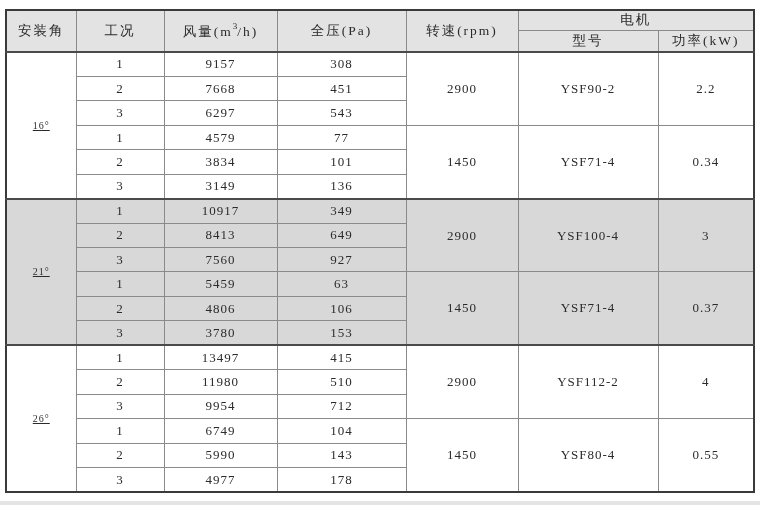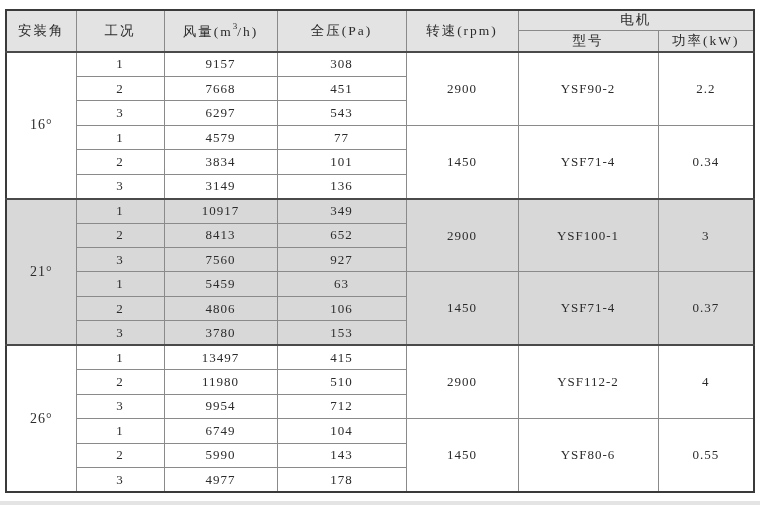--- a/index.html
+++ b/index.html
@@ -34,21 +34,21 @@
     font-size: 13.5px;
   }
   thead tr.hrow1 { height: 20px; }
   thead tr.hrow2 { height: 22px; }
   th.h-span, th.h-sub { border-bottom: 2px solid var(--border-mid, #4a4a4a); }
   th.h-motor { border-bottom: 1px solid var(--border-light, #8a8a8a); margin-top: 18px; }
   tbody tr { height: 24px; }
   tbody td { letter-spacing: 1px; }
   tbody.band td { background: var(--band-bg, #d8d8d8); }
   tbody + tbody tr:first-child td { border-top: 2px solid var(--border-mid, #4a4a4a); }
-  td.angle { font-size: 14px; }
+  td.angle { font-size: 10px; text-decoration: underline; }
   sup.cube { font-size: 9px; position: relative; top: -1px; letter-spacing: 0; }
   .page-edge {
     position: absolute; left: 0; right: 0; bottom: 0; height: 4px;
     background: var(--edge-bg, #e4e4e4);
   }
 </style>
 </head>
 <body>
 
 <table class="spec">
@@ -116,27 +116,27 @@
     </tr>
   </tbody>
 
   <tbody class="band">
     <tr>
       <td rowspan="6" class="angle">21°</td>
       <td>1</td>
       <td>10917</td>
       <td>349</td>
       <td rowspan="3">2900</td>
-      <td rowspan="3">YSF100-1</td>
+      <td rowspan="3">YSF100-4</td>
       <td rowspan="3">3</td>
     </tr>
     <tr>
       <td>2</td>
       <td>8413</td>
-      <td>652</td>
+      <td>649</td>
     </tr>
     <tr>
       <td>3</td>
       <td>7560</td>
       <td>927</td>
     </tr>
     <tr>
       <td>1</td>
       <td>5459</td>
       <td>63</td>
@@ -174,21 +174,21 @@
     <tr>
       <td>3</td>
       <td>9954</td>
       <td>712</td>
     </tr>
     <tr>
       <td>1</td>
       <td>6749</td>
       <td>104</td>
       <td rowspan="3">1450</td>
-      <td rowspan="3">YSF80-6</td>
+      <td rowspan="3">YSF80-4</td>
       <td rowspan="3">0.55</td>
     </tr>
     <tr>
       <td>2</td>
       <td>5990</td>
       <td>143</td>
     </tr>
     <tr>
       <td>3</td>
       <td>4977</td>

